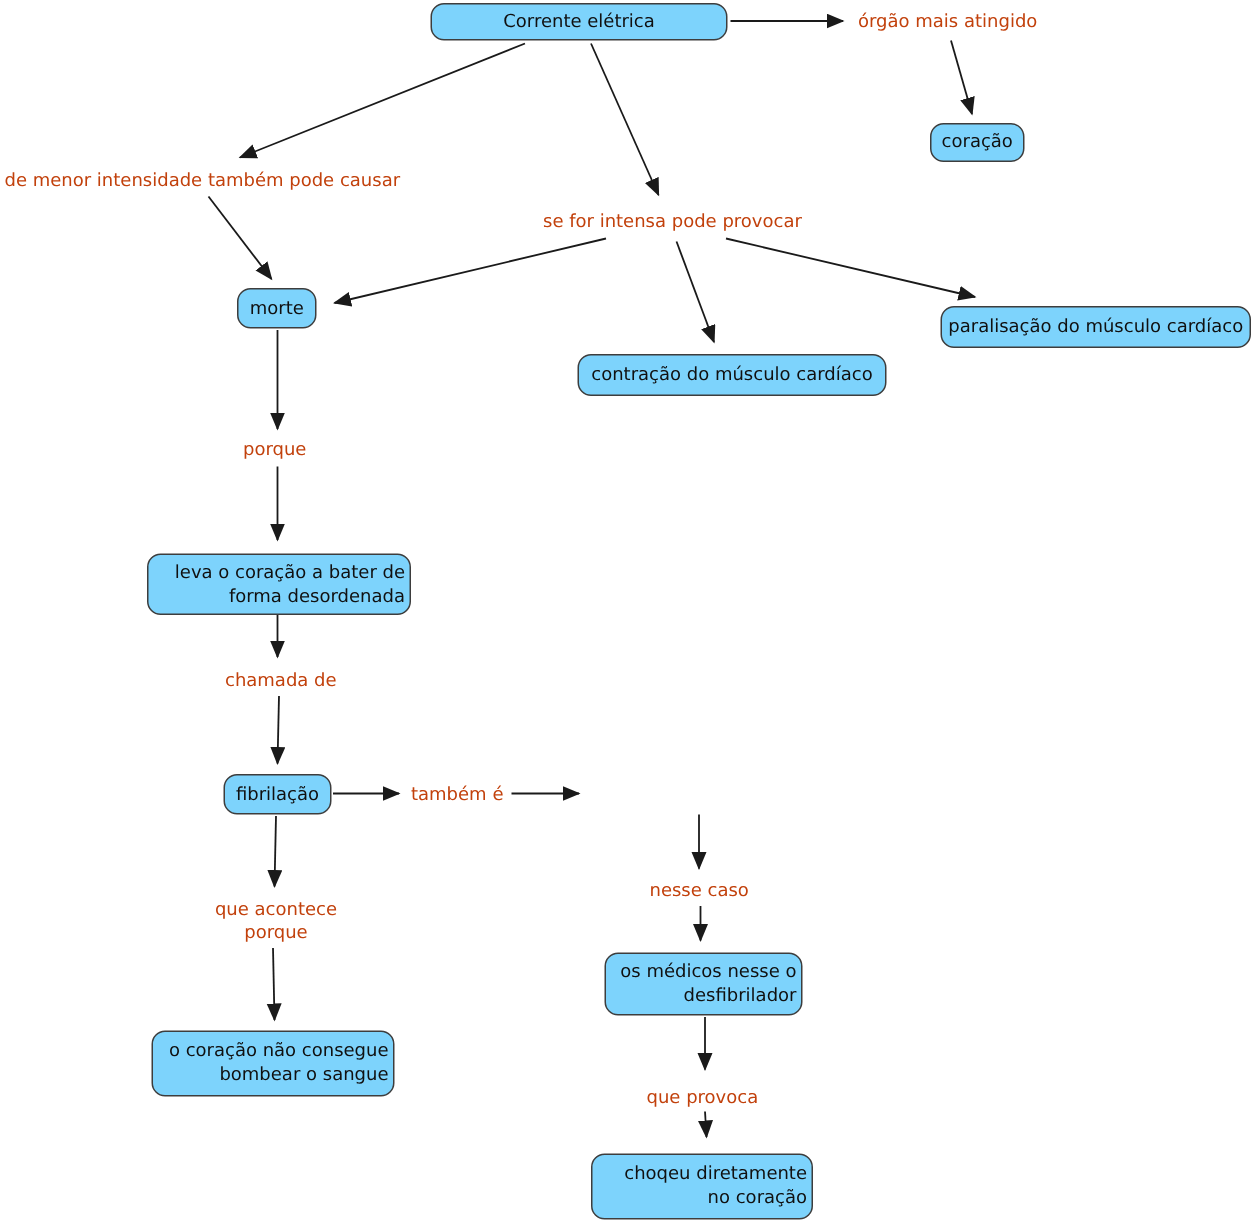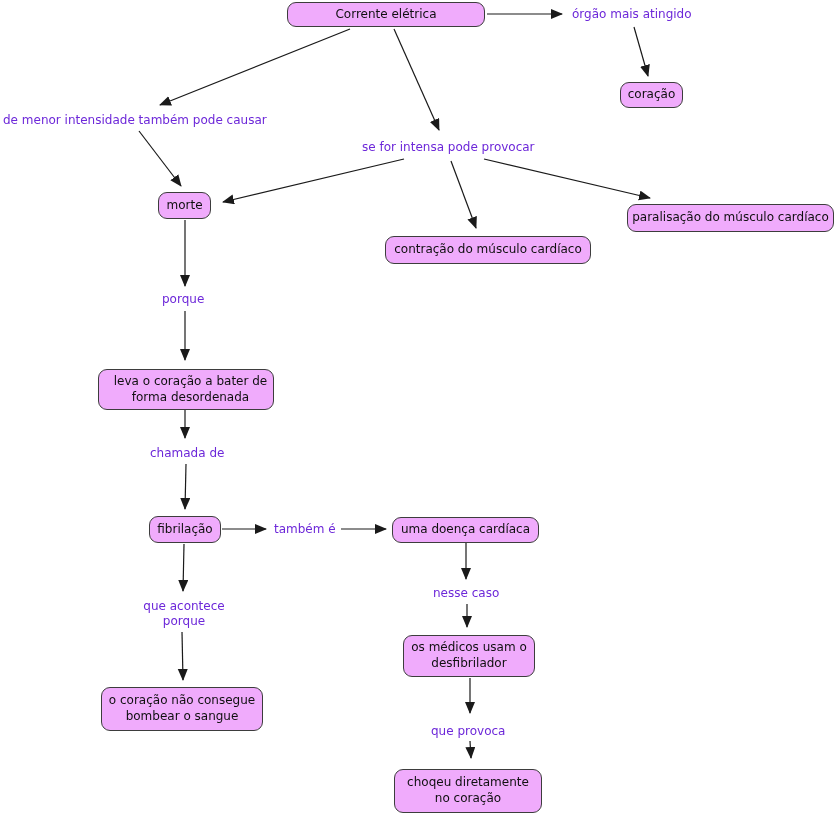--- a/index.html
+++ b/index.html
@@ -14,36 +14,36 @@
     overflow: hidden;
   }
   #edges-svg {
     position: absolute;
     left: 0; top: 0;
     width: 836px; height: 815px;
   }
   .node {
     position: absolute;
     box-sizing: border-box;
-    background: #f0abfc;
+    background: #7dd3fc;
     border: 1px solid #3d3d3d;
     border-radius: 9px;
     display: flex;
     align-items: center;
     justify-content: center;
-    text-align: center;
+    text-align: right;
     line-height: 1.3;
     padding: 1px 3px;
     font-size: 12px;
     color: #101010;
   }
   .lbl {
     position: absolute;
     font-size: 12px;
-    color: #6d28d9;
+    color: #c2410c;
     white-space: nowrap;
   }
   .lbl.wrap {
     white-space: normal;
     text-align: center;
     line-height: 1.25;
   }
   line { stroke: #1a1a1a; stroke-width: 1.2; }
 </style>
 </head>
@@ -106,23 +106,22 @@
   <div class="node" style="left:158px; top:192px; width:53px; height:27px;">morte</div>
 
   <div class="node" style="left:385px; top:236px; width:206px; height:28px;">contração do músculo cardíaco</div>
 
   <div class="node" style="left:627px; top:204px; width:207px; height:28px;">paralisação do músculo cardíaco</div>
 
   <div class="node" style="left:98px; top:369px; width:176px; height:41px;padding-left:12px;">leva o coração a bater de forma desordenada</div>
 
   <div class="node" style="left:149px; top:516px; width:72px; height:27px;">fibrilação</div>
 
-  <div class="node" style="left:392px; top:517px; width:147px; height:26px;">uma doença cardíaca</div>
 
-  <div class="node" style="left:403px; top:635px; width:132px; height:42px;">os médicos usam o desfibrilador</div>
+  <div class="node" style="left:403px; top:635px; width:132px; height:42px;">os médicos nesse o desfibrilador</div>
 
   <div class="node" style="left:101px; top:687px; width:162px; height:44px;">o coração não consegue bombear o sangue</div>
 
   <div class="node" style="left:394px; top:769px; width:148px; height:44px;">choqeu diretamente no coração</div>
 
   <div class="lbl" style="left:572px; top:7px;">órgão mais atingido</div>
 
   <div class="lbl" style="left:3px; top:113px;">de menor intensidade também pode causar</div>
 
   <div class="lbl" style="left:362px; top:140px;">se for intensa pode provocar</div>

